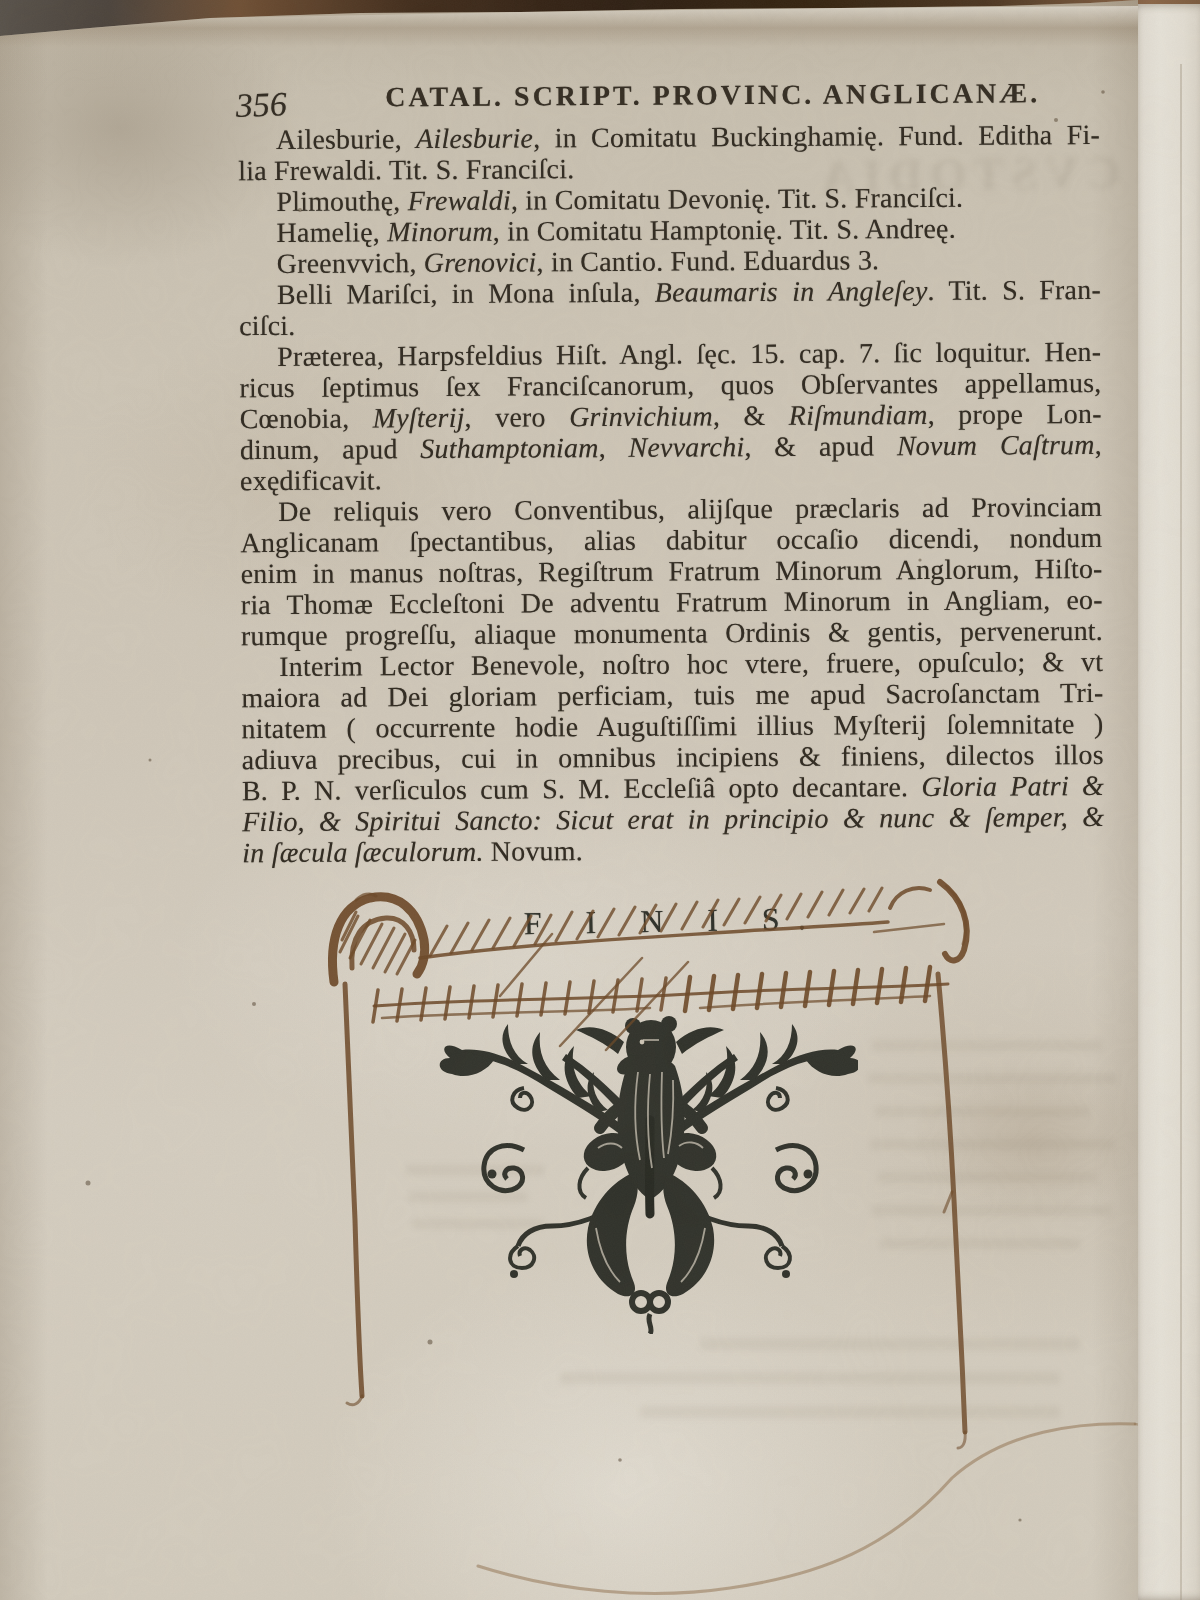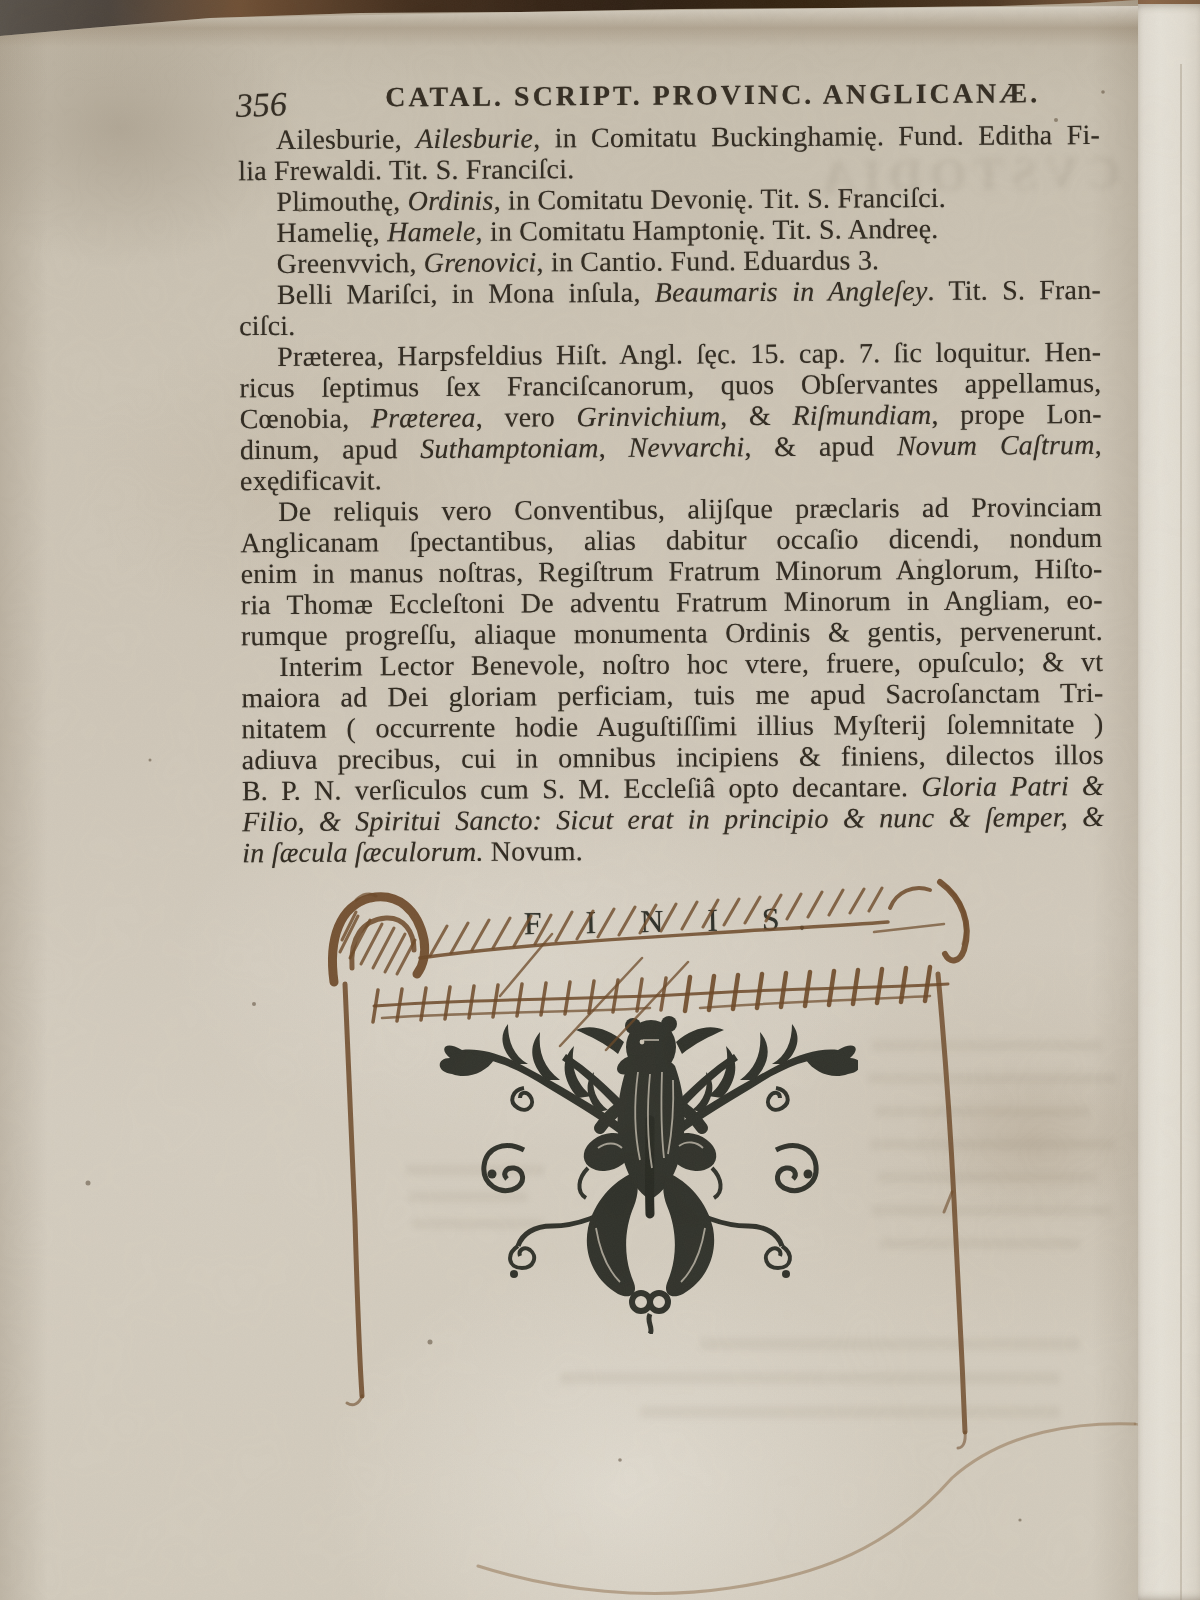--- a/index.html
+++ b/index.html
@@ -101,28 +101,28 @@
     <div class="gbar" style="left:700px;top:1338px;width:380px;height:12px;"></div>
     <div class="gbar" style="left:560px;top:1372px;width:500px;height:12px;"></div>
     <div class="gbar" style="left:640px;top:1406px;width:420px;height:12px;"></div>
 
     <div id="text-layer">
       <div id="page-number">356</div>
       <div id="running-header">CATAL. SCRIPT. PROVINC. ANGLICANÆ.</div>
       <div id="body-lines">
           <div class="tline just ind" style="top: 122px;"><span>Ailesburie, </span><span class="it">Ailesburie</span><span>, in Comitatu Buckinghamię. Fund. Editha Fi-</span></div>
           <div class="tline" style="top: 153px;"><span>lia Frewaldi. Tit. S. Franciſci.</span></div>
-          <div class="tline ind" style="top: 184px;"><span>Plimouthę, </span><span class="it">Ordinis</span><span>, in Comitatu Devonię. Tit. S. Franciſci.</span></div>
-          <div class="tline ind" style="top: 215px;"><span>Hamelię, </span><span class="it">Hamele</span><span>, in Comitatu Hamptonię. Tit. S. Andreę.</span></div>
+          <div class="tline ind" style="top: 184px;"><span>Plimouthę, </span><span class="it">Frewaldi</span><span>, in Comitatu Devonię. Tit. S. Franciſci.</span></div>
+          <div class="tline ind" style="top: 215px;"><span>Hamelię, </span><span class="it">Minorum</span><span>, in Comitatu Hamptonię. Tit. S. Andreę.</span></div>
           <div class="tline ind" style="top: 246px;"><span>Greenvvich, </span><span class="it">Grenovici</span><span>, in Cantio. Fund. Eduardus 3.</span></div>
           <div class="tline just ind" style="top: 277px;"><span>Belli Mariſci, in Mona inſula, </span><span class="it">Beaumaris in Angleſey</span><span>. Tit. S. Fran-</span></div>
           <div class="tline" style="top: 308px;"><span>ciſci.</span></div>
           <div class="tline just ind" style="top: 339px;"><span>Præterea, Harpsfeldius Hiſt. Angl. ſęc. 15. cap. 7. ſic loquitur. Hen-</span></div>
           <div class="tline just" style="top: 370px;"><span>ricus ſeptimus ſex Franciſcanorum, quos Obſervantes appellamus,</span></div>
-          <div class="tline just" style="top: 401px;"><span>Cœnobia, </span><span class="it">Præterea</span><span>, vero </span><span class="it">Grinvichium</span><span>, &amp; </span><span class="it">Riſmundiam</span><span>, prope Lon-</span></div>
+          <div class="tline just" style="top: 401px;"><span>Cœnobia, </span><span class="it">Myſterij</span><span>, vero </span><span class="it">Grinvichium</span><span>, &amp; </span><span class="it">Riſmundiam</span><span>, prope Lon-</span></div>
           <div class="tline just" style="top: 432px;"><span>dinum, apud </span><span class="it">Suthamptoniam</span><span>, </span><span class="it">Nevvarchi</span><span>, &amp; apud </span><span class="it">Novum Caſtrum</span><span>,</span></div>
           <div class="tline" style="top: 463px;"><span>exędificavit.</span></div>
           <div class="tline just ind" style="top: 494px;"><span>De reliquis vero Conventibus, alijſque præclaris ad Provinciam</span></div>
           <div class="tline just" style="top: 525px;"><span>Anglicanam ſpectantibus, alias dabitur occaſio dicendi, nondum</span></div>
           <div class="tline just" style="top: 556px;"><span>enim in manus noſtras, Regiſtrum Fratrum Minorum Anglorum, Hiſto-</span></div>
           <div class="tline just" style="top: 587px;"><span>ria Thomæ Eccleſtoni De adventu Fratrum Minorum in Angliam, eo-</span></div>
           <div class="tline just" style="top: 618px;"><span>rumque progreſſu, aliaque monumenta Ordinis &amp; gentis, pervenerunt.</span></div>
           <div class="tline just ind" style="top: 649px;"><span>Interim Lector Benevole, noſtro hoc vtere, fruere, opuſculo; &amp; vt</span></div>
           <div class="tline just" style="top: 680px;"><span>maiora ad Dei gloriam perficiam, tuis me apud Sacroſanctam Tri-</span></div>
           <div class="tline just" style="top: 711px;"><span>nitatem ( occurrente hodie Auguſtiſſimi illius Myſterij ſolemnitate )</span></div>

